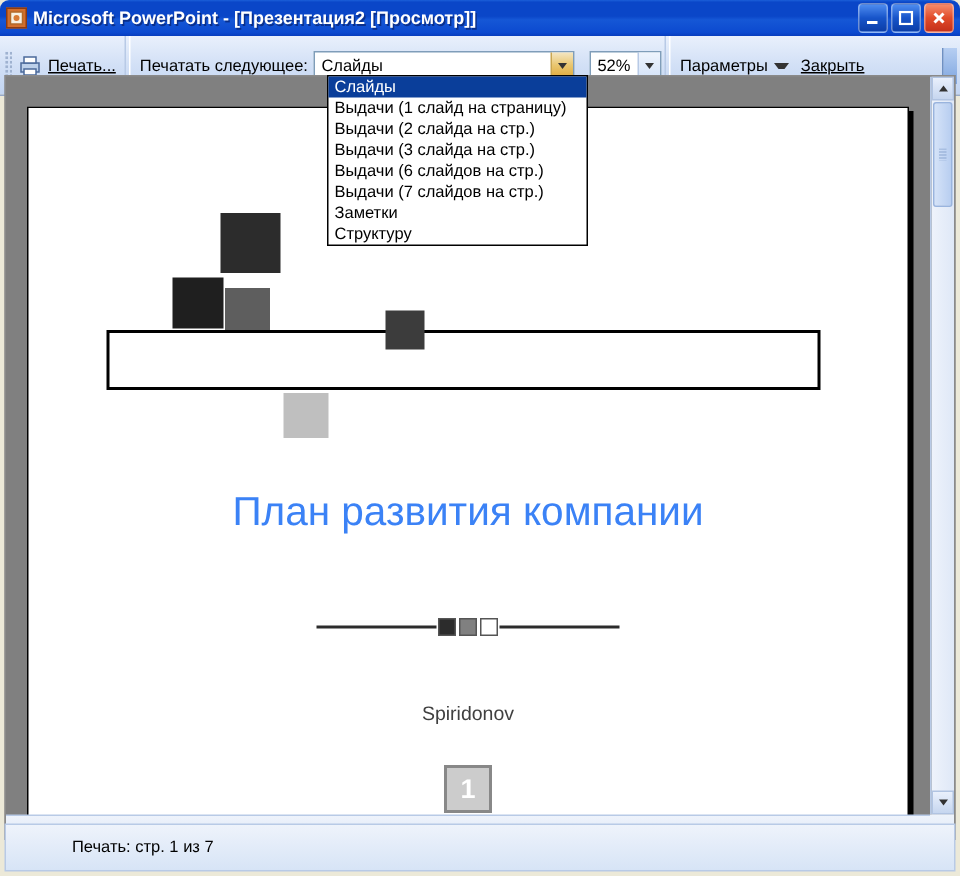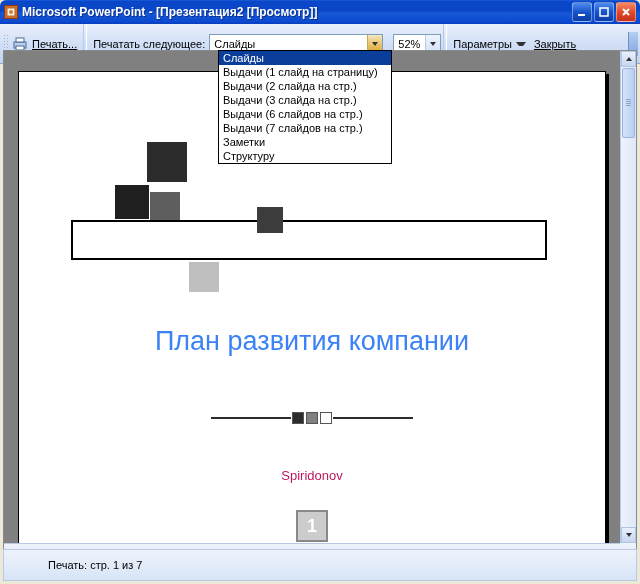--- a/index.html
+++ b/index.html
@@ -221,21 +221,21 @@
     justify-content: center;
   }
   .ornament .line { width: 80px; height: 2px; background: #2c2c2c; }
   .ornament .mini { width: 12px; height: 12px; margin: 0 1px; border:1px solid #555; }
   .author {
     position: absolute;
     left: 0; width: 100%;
     top: 396px;
     text-align: center;
     font-size: 13px;
-    color: #be185d;
+    color: #404040;
   }
   .page-badge {
     position: absolute;
     left: 50%; transform: translateX(-50%);
     top: 438px;
     width: 32px; height: 32px;
     border: 2px solid #888;
     background: #ccc;
     display: flex; align-items:center; justify-content:center;
     color: #fff;

